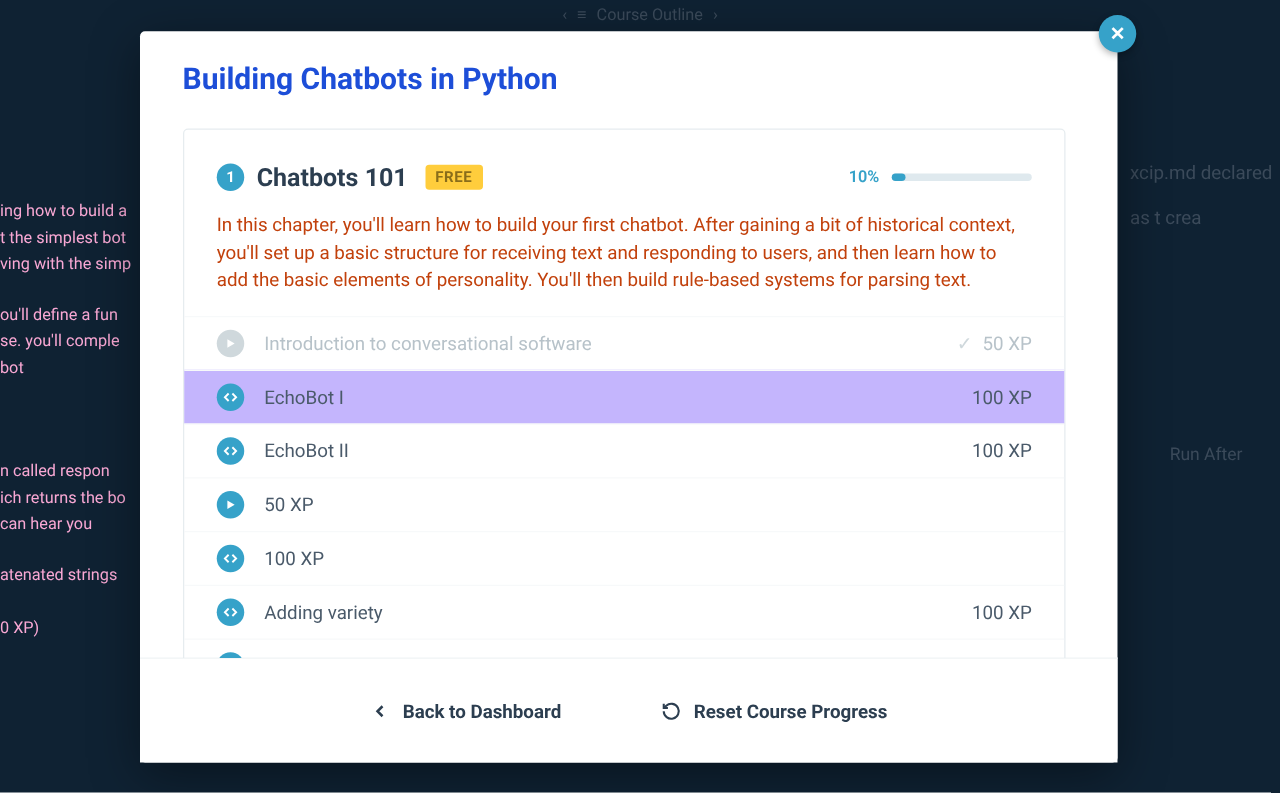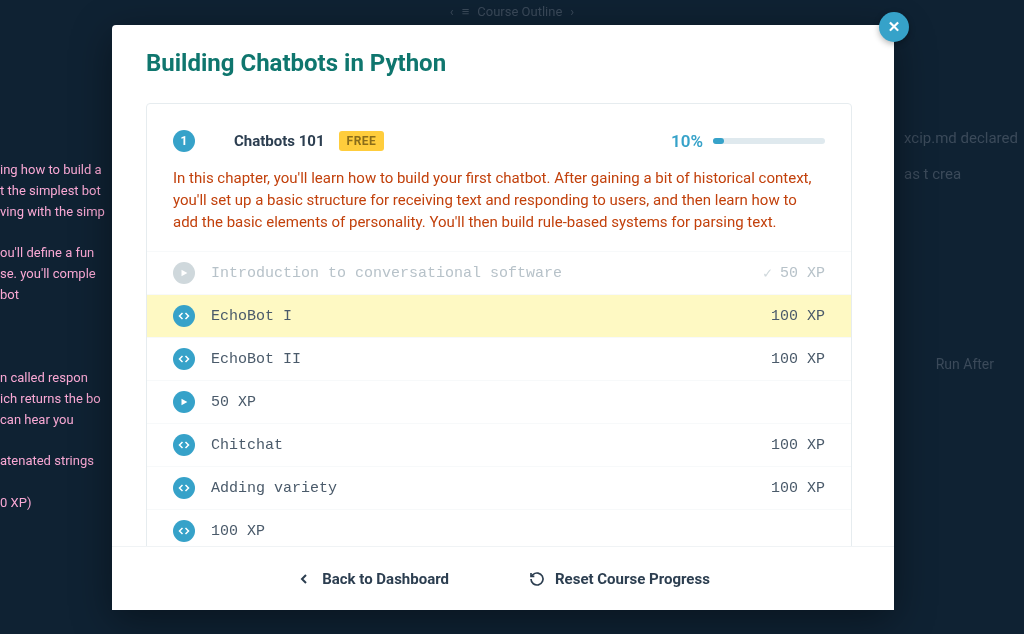--- a/index.html
+++ b/index.html
@@ -31,21 +31,21 @@
   .close-btn {
     position: absolute; right: -15px; top: -13px; width: 30px; height: 30px;
     border-radius: 50%; background: #36a2c9; color: #fff; display: flex;
     align-items: center; justify-content: center; cursor: pointer; font-size: 15px;
     font-weight: bold; box-shadow: 0 2px 6px rgba(0,0,0,.3);
   }
   .modal-header {
     padding: 24px 34px 20px 34px;
   }
   .modal-title {
-    font-size: 24px; font-weight: 700; color: #0f766e;
+    font-size: 24px; font-weight: 700; color: #1d4ed8;
   }
 
   .modal-body {
     flex: 1; padding: 0 24px 0 34px; overflow: hidden; position: relative;
   }
   .scroll-area {
     height: 100%; overflow-y: auto; padding-right: 18px;
   }
   .scroll-area::-webkit-scrollbar { width: 8px; }
   .scroll-area::-webkit-scrollbar-track { background: #fff; }
@@ -56,60 +56,60 @@
     margin-top: 6px;
   }
   .chapter-head {
     display: flex; align-items: center; gap: 10px; margin-bottom: 16px;
   }
   .chapter-num {
     width: 22px; height: 22px; border-radius: 50%; background: #36a2c9;
     color: #fff; font-size: 12px; font-weight: 700; display: flex;
     align-items: center; justify-content: center;
   }
-  .chapter-title { font-size: 15px; font-weight: 700; color: #2c3e50; margin-left: 29px; }
+  .chapter-title { font-size: 20px; font-weight: 700; color: #2c3e50; }
   .free-badge {
     background: #ffcd3c; color: #8a6d1a; font-size: 12px; font-weight: 700;
     padding: 3px 8px; border-radius: 3px; margin-left: 4px; letter-spacing: .5px;
   }
   .chapter-progress {
     margin-left: auto; display: flex; align-items: center; gap: 10px;
   }
-  .pct { color: #36a2c9; font-size: 17px; font-weight: 600; text-align: center; }
+  .pct { color: #36a2c9; font-size: 13px; font-weight: 600; text-align: center; }
   .bar {
     width: 112px; height: 6px; border-radius: 3px; background: #dfe9ee; position: relative;
   }
   .bar-fill {
     position: absolute; left: 0; top: 0; bottom: 0; border-radius: 3px; background: #36a2c9;
   }
   .chapter-desc {
     font-size: 15px; line-height: 1.45; color: #c2410c; margin-bottom: 18px;
   }
 
-  .lesson-list { margin: 0 -26px; font-family: Liberation Mono, monospace; }
+  .lesson-list { margin: 0 -26px; }
   .lesson {
     display: flex; align-items: center; gap: 16px; padding: 10px 26px;
     border-top: 1px solid #f7f9fa; font-size: 15px;
   }
-  .lesson.highlight { background: #fef9c3; }
+  .lesson.highlight { background: #c4b5fd; }
   .lesson .icon {
     width: 22px; height: 22px; border-radius: 50%; display: flex;
     align-items: center; justify-content: center; flex-shrink: 0;
   }
   .icon.play-done { background: #cfd8dc; color: #fff; }
   .icon.play { background: #36a2c9; color: #fff; }
   .icon.code { background: #36a2c9; color: #fff; }
   .lesson-title { flex: 1; color: #4a5a6a; }
   .lesson.done .lesson-title { color: #b7c2c9; }
   .lesson-xp { color: #4a5a6a; font-size: 15px; display: flex; align-items: center; gap: 8px; }
   .lesson.done .lesson-xp { color: #b7c2c9; }
   .check { color: #cfd8dc; }
 
   .modal-footer {
-    height: 64px; display: flex; align-items: center; justify-content: center;
+    height: 84px; display: flex; align-items: center; justify-content: center;
     gap: 80px; border-top: 1px solid #f0f3f5; background: #fff;
   }
   .footer-btn {
     display: flex; align-items: center; gap: 10px; color: #2c3e50;
     font-size: 15px; font-weight: 700; cursor: pointer;
   }
   .footer-btn svg { width: 16px; height: 16px; }
 
   svg { display: block; }
 </style>
@@ -219,21 +219,20 @@
                 <span>50 XP</span>
               </div>
             </div>
             <div class="lesson">
               <div class="icon code">
                 <svg width="12" height="12" viewBox="0 0 24 24" fill="none" stroke="#fff" stroke-width="3">
                   <polyline points="9 18 3 12 9 6"></polyline>
                   <polyline points="15 6 21 12 15 18"></polyline>
                 </svg>
               </div>
-              <div class="lesson-title">Chitchat</div>
               <div class="lesson-xp">
                 <span>100 XP</span>
               </div>
             </div>
             <div class="lesson">
               <div class="icon code">
                 <svg width="12" height="12" viewBox="0 0 24 24" fill="none" stroke="#fff" stroke-width="3">
                   <polyline points="9 18 3 12 9 6"></polyline>
                   <polyline points="15 6 21 12 15 18"></polyline>
                 </svg>

